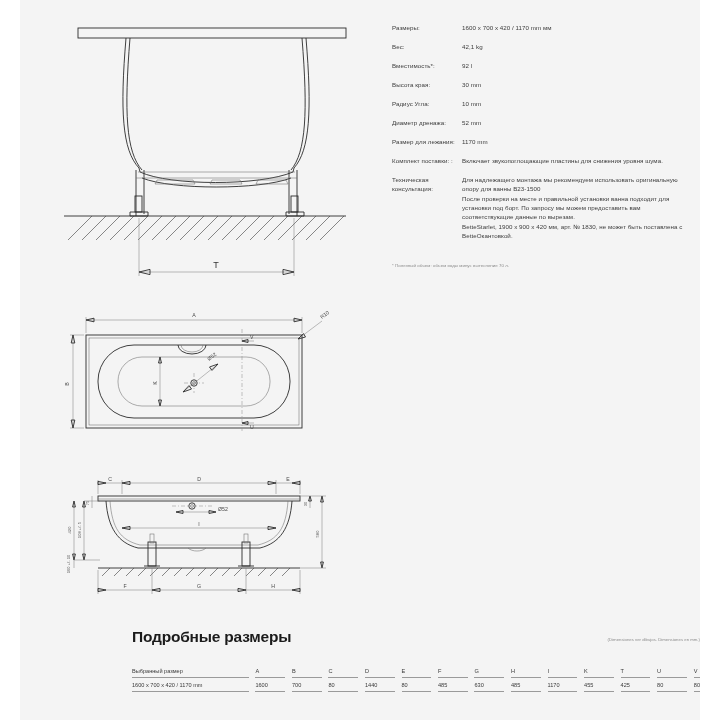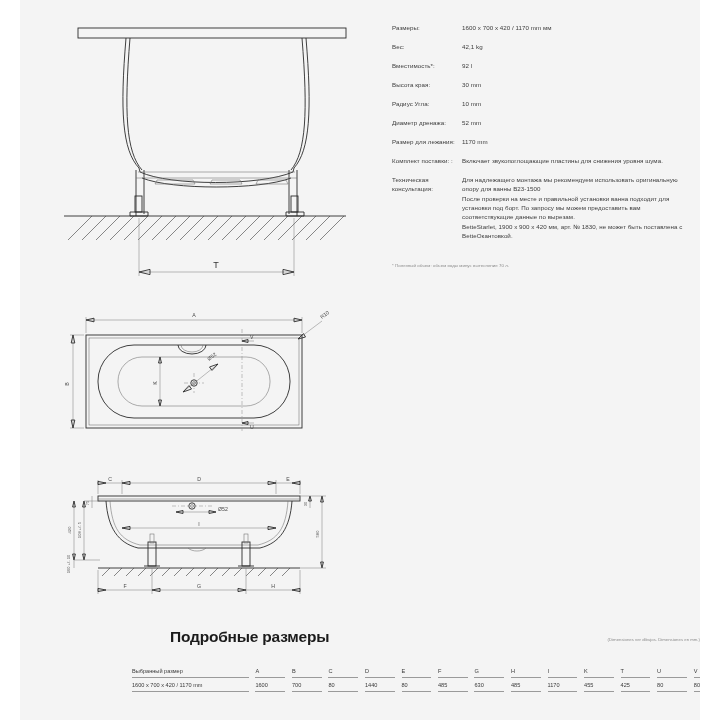--- a/index.html
+++ b/index.html
@@ -39,21 +39,21 @@
   }
   .spec-value p{margin:0 0 0 0;}
   .spec-value p + p{margin-top:1px;}
   .footnote{
     margin-top:22px;font-size:4.4px;color:#8b8b8b;letter-spacing:.05px;
   }
 
   
   .table-block{position:absolute;left:112px;top:628px;width:568px;}
   .tbl-head{display:flex;align-items:flex-end;justify-content:space-between;}
-  .tbl-title{font-size:15.5px;font-weight:bold;color:#1b1b1b;letter-spacing:-.2px;margin-left:38px;}
+  .tbl-title{font-size:15.5px;font-weight:bold;color:#1b1b1b;letter-spacing:-.2px;}
   .tbl-note{font-size:4.3px;color:#8d8d8d;padding-bottom:4px;}
   table{border-collapse:separate;border-spacing:0;margin-top:22px;width:100%;}
   th,td{
     font-size:5.6px;color:#3a3a3a;text-align:left;
     padding:0 0 3px 0;font-weight:normal;
     border-bottom:1px solid #9a9a9a;
   }
   th{font-weight:normal;padding-bottom:3px;}
   td{padding-top:4px;}
   th.gap,td.gap{border-bottom:none;width:7px;}

